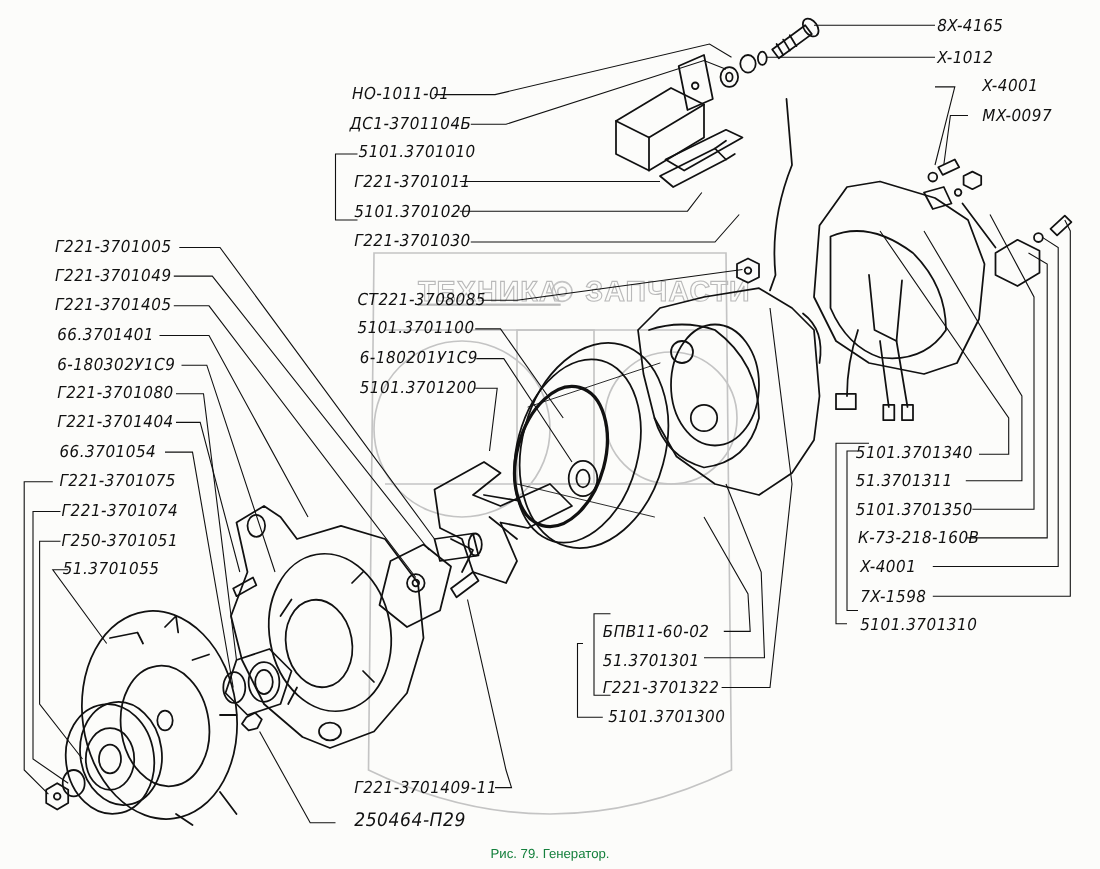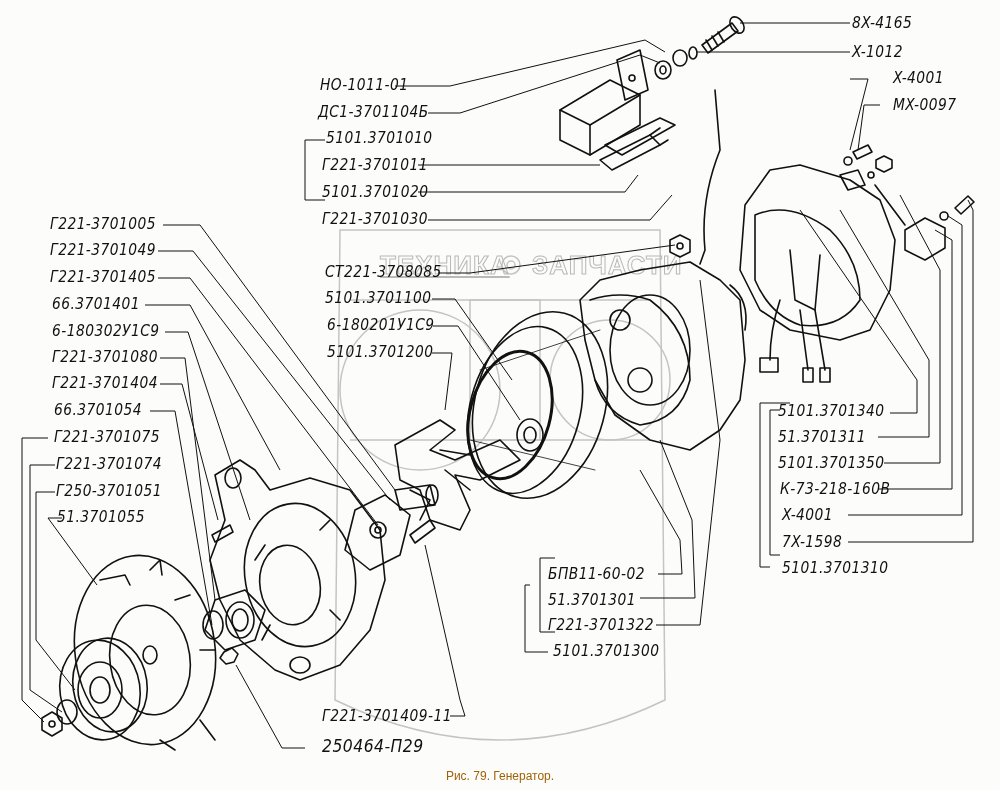--- a/index.html
+++ b/index.html
@@ -17,21 +17,21 @@
     line-height: 16px;
     transform: scaleX(0.92);
     transform-origin: left center;
   }
   .caption {
     position: absolute;
     left: 0; width: 1000px; top: 769px;
     text-align: center;
     font-family: "Liberation Sans", sans-serif;
     font-size: 12px;
-    color: #a16207;
+    color: #15803d;
   }
   .wm {
     position: absolute;
     font-family: "Liberation Sans", sans-serif;
     font-weight: bold;
     font-size: 26px;
     color: transparent;
     -webkit-text-stroke: 1px #b9b9b9;
     letter-spacing: 1px;
   }

